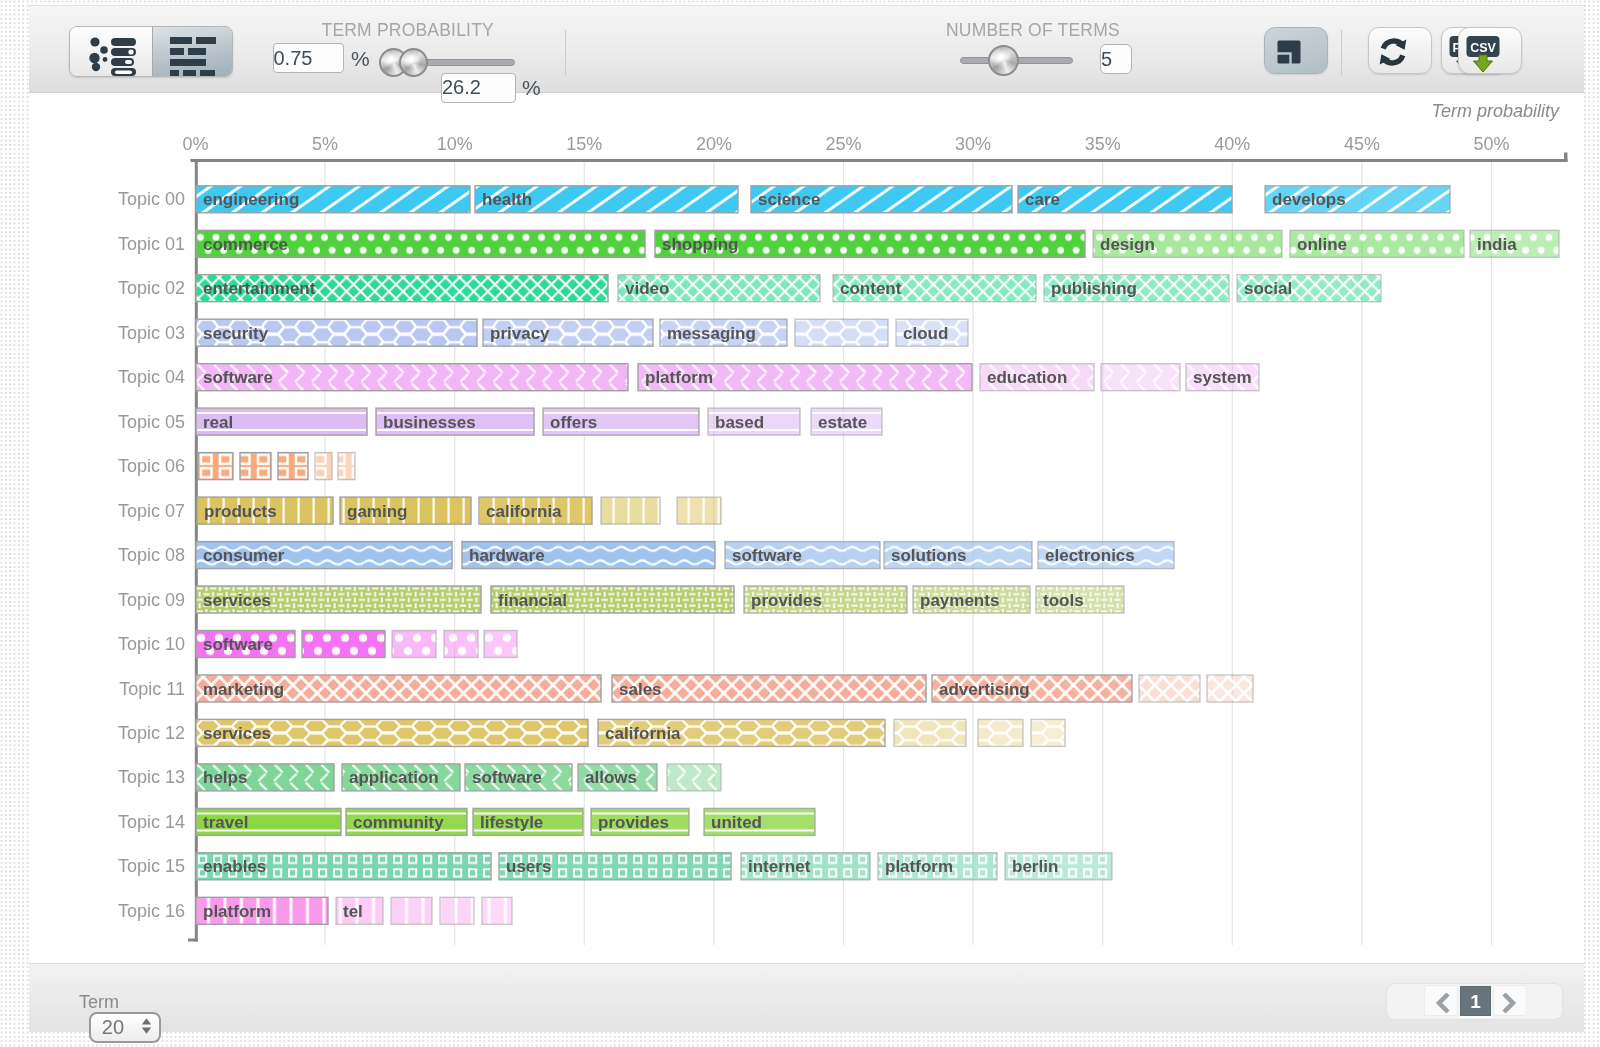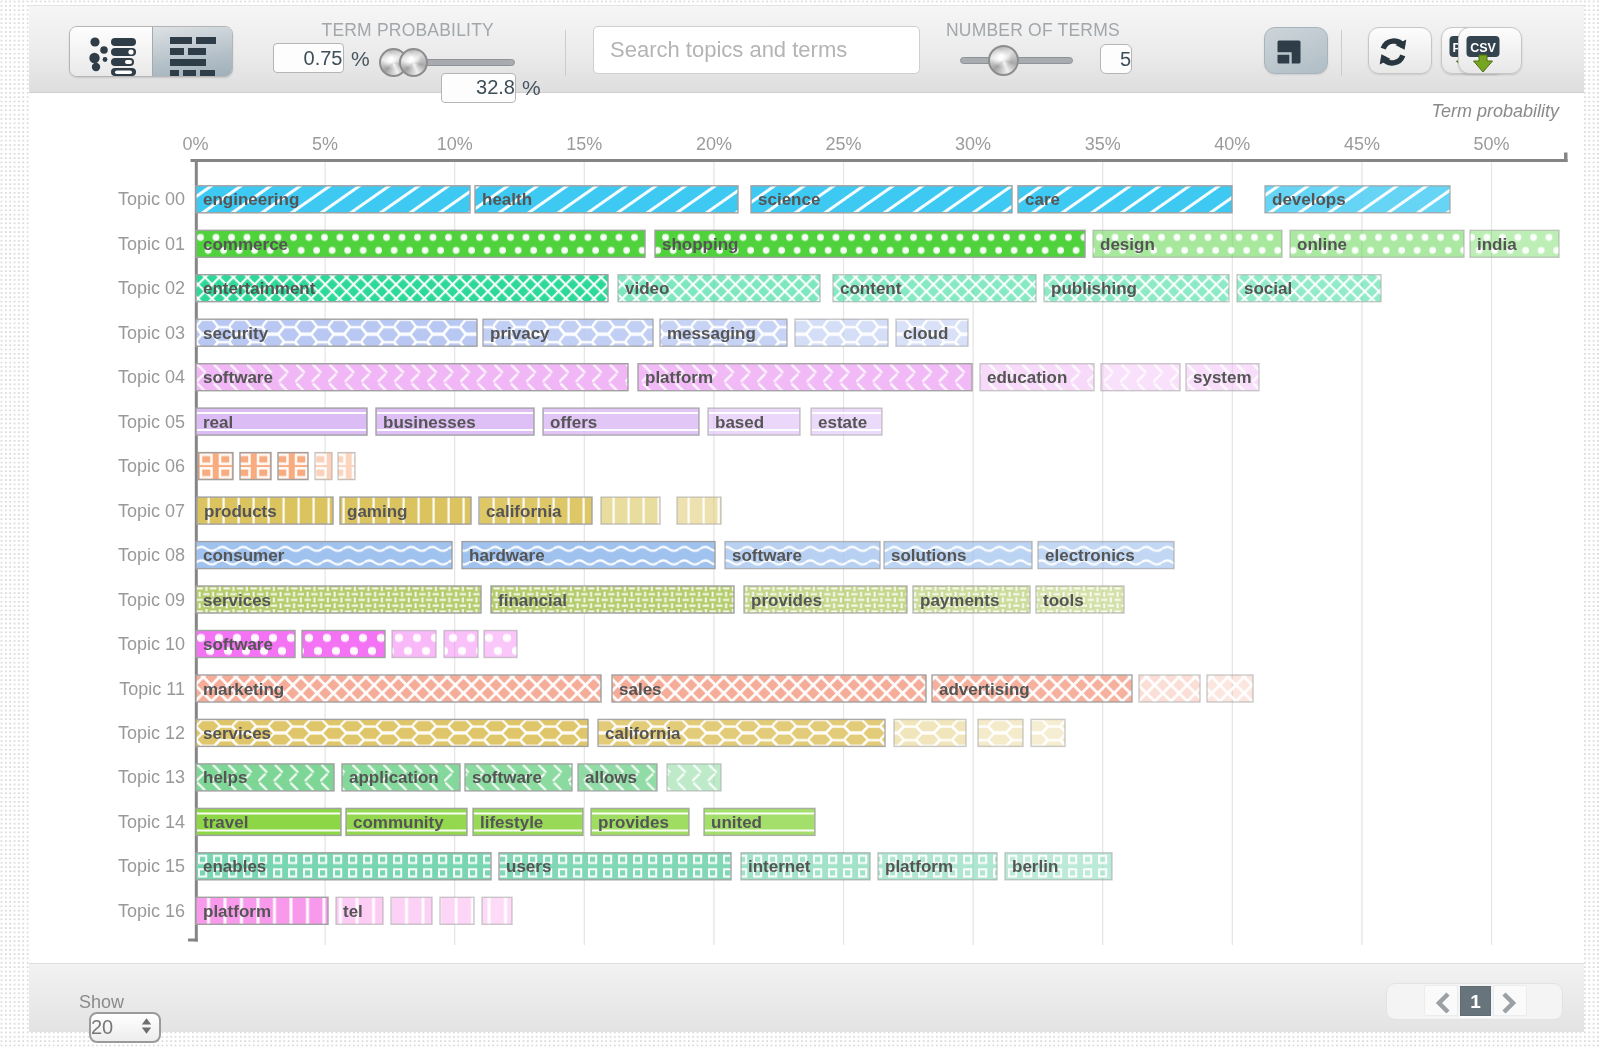--- a/index.html
+++ b/index.html
@@ -9,38 +9,38 @@
 .toolbar{position:absolute;left:0;top:0;width:1555px;height:88.5px;
  background:linear-gradient(#f6f6f6,#ebebeb 55%,#dedede);border-top:1px solid #e3e3e3;border-bottom:1px solid #cfcfcf}
 .footer{position:absolute;left:0;top:958.5px;width:1555px;height:69px;
  background:linear-gradient(#f2f2f2,#e3e3e3);border-top:1px solid #ddd}
 .toggle{position:absolute;left:40.8px;top:20.9px;width:164px;height:51px;border-radius:8px;
  border:1px solid #b5b5b5;overflow:hidden;box-shadow:0 1px 2px rgba(0,0,0,0.12);display:flex}
 .tleft{width:82px;height:51px;background:linear-gradient(#fefefe,#e8e8e8)}
 .tright{width:82px;height:51px;background:linear-gradient(170deg,#dde2e5,#b4c0c8 60%,#9dadb8);border-left:1px solid #a9a9a9}
 .lbl{position:absolute;font-size:17.5px;color:#a2a7ab;letter-spacing:0.2px;white-space:nowrap}
 .numbox{position:absolute;background:#fdfdfd;border:1.8px solid #b5b5b5;border-radius:4px;
- display:flex;align-items:center;justify-content:flex-end;font-size:20px;color:#3e4e58}
+ display:flex;align-items:center;justify-content:flex-start;font-size:20px;color:#3e4e58}
 .pct{position:absolute;font-size:21px;color:#46555f}
 .track{position:absolute;height:7px;background:#a8acb0;border-radius:3.5px;border:1px solid #8f9397}
 .knob{position:absolute;width:29px;height:29px;border-radius:50%;border:2px solid #8d8d8d;
  background:radial-gradient(circle at 42% 36%,#ffffff 0 8%,rgba(255,255,255,0) 45%),conic-gradient(from 40deg,#dedede,#a8a8a8 18%,#efefef 33%,#9f9f9f 52%,#e9e9e9 68%,#a5a5a5 85%,#dedede);}
 .knob2{width:31px;height:31px}
 .vdiv{position:absolute;top:24.5px;width:1.5px;height:46px;background:#ccc}
 .search{position:absolute;left:564.5px;top:20.5px;width:327px;height:48px;background:#fff;
  border:1.5px solid #cfcfcf;border-radius:5px;font-size:22px;color:#b4b4b4;line-height:45px;padding-left:16px}
 .btn{position:absolute;top:21px;width:64px;height:47.5px;border-radius:11px;
  background:linear-gradient(#fdfdfd,#e7e7e7);border:1px solid #c6c6c6;box-shadow:0 1px 2px rgba(0,0,0,0.1)}
 .rsz{left:1235.3px;background:linear-gradient(160deg,#cdd5da,#b0bdc5);border-color:#a8b4bc}
 .rfr{left:1339px}
 .dl{box-shadow:0 1px 2px rgba(0,0,0,0.15)}
 .show{position:absolute;left:50.5px;top:28px;font-size:18px;color:#8a8a8a}
 .dd{position:absolute;left:60.4px;top:48.3px;width:72px;height:31px;border:2.5px solid #9a9a9a;border-radius:8px;
  background:linear-gradient(#fff,#ededed);}
-.ddnum{position:absolute;left:0;width:44px;text-align:left;top:2px;font-size:20px;color:#777}
+.ddnum{position:absolute;left:0;width:44px;text-align:center;top:2px;font-size:20px;color:#777}
 .ddar{position:absolute;right:7px;top:2px}
 .pager{position:absolute;left:1357px;top:19.3px;width:177.5px;height:36.4px;background:#f4f4f4;
  border:1px solid #e2e2e2;border-radius:9px}
 .pcell{position:absolute;top:1px;width:34px;height:31px;background:#fafafa;border:1px solid #ececec;border-radius:2px}
 .pone{position:absolute;left:73.6px;top:1.3px;width:31px;height:30.6px;background:#68747c;border:1px solid #5f6d76;
  color:#fff;font-weight:bold;font-size:19px;text-align:center;line-height:30px;box-shadow:0 2px 0 rgba(255,255,255,0.8)}
 .pch{position:absolute;top:7.7px}
 </style></head>
 <body>
 <svg width="1600" height="1047" style="position:absolute;left:0;top:0">
@@ -87,26 +87,25 @@
 </div>
 <div class="lbl" style="left:293px;top:14.5px;width:165px;text-align:center">TERM PROBABILITY</div>
 <div class="numbox" style="left:244px;top:37.5px;width:71px;height:30px">
         <span>0.75</span>
       </div>
 <div class="pct" style="left:322.5px;top:41.5px">%</div>
 <div class="track" style="left:357.5px;top:53.5px;width:129px"></div>
 <div class="knob" style="left:350.2px;top:42.5px"></div>
 <div class="knob" style="left:370.5px;top:42.5px"></div>
 <div class="numbox" style="left:412.5px;top:67px;width:75px;height:30px">
-        <span>32.8</span>
+        <span>26.2</span>
       </div>
 <div class="pct" style="left:493.5px;top:70.5px">%</div>
 <div class="vdiv" style="left:536px"></div>
 <div class="vdiv" style="left:1312px"></div>
-<div class="search">Search topics and terms</div>
 <div class="lbl" style="left:917.5px;top:14.5px;width:165px;text-align:center">NUMBER OF TERMS</div>
 <div class="track" style="left:931.5px;top:51.5px;width:113px"></div>
 <div class="knob knob2" style="left:959px;top:39.5px"></div>
 <div class="numbox" style="left:1071.5px;top:38.5px;width:32px;height:30px;border-radius:6px">
         <span>5</span>
       </div>
 <div class="btn rsz"><svg width="48" height="48" viewBox="0 0 48 48">
 <rect x="12.5" y="12.5" width="23" height="23" rx="1.5" fill="#2e3d47"></rect>
 <path d="M12,25.5 H25.5 V36" stroke="#bcc7ce" stroke-width="2.4" fill="none"></path>
 </svg></div>
@@ -127,21 +126,21 @@
 </svg></div>
 <div class="btn dl" style="left:1429px"><svg width="48" height="48" viewBox="0 0 48 48">
 <rect x="7.5" y="8" width="33" height="21" rx="4" fill="#33444e"></rect>
 <text x="24" y="23.5" text-anchor="middle" font-family="'Liberation Sans',sans-serif" font-size="12.5" font-weight="bold" fill="#fff">CSV</text>
 <g fill="#76a51f" stroke="#4e6e14" stroke-width="1">
             <path d="M20 27 h8 v6 h5.5 l-9.5 11 -9.5 -11 h5.5 z"></path>
           </g>
 </svg></div>
 </div>
 <div class="footer">
-<div class="show">Show</div>
+<div class="show">Term</div>
 <div class="dd">
         <span class="ddnum">20</span>
 <svg class="ddar" width="11" height="20" viewBox="0 0 14 22">
 <path d="M7 1 L13 9 L1 9 Z" fill="#6f6f6f"></path>
           <path d="M7 21 L13 13 L1 13 Z" fill="#6f6f6f"></path>
 </svg>
       </div>
 <div class="pager">
 <div class="pcell" style="left:37.5px"></div>
 <div class="pcell" style="left:106px"></div>

